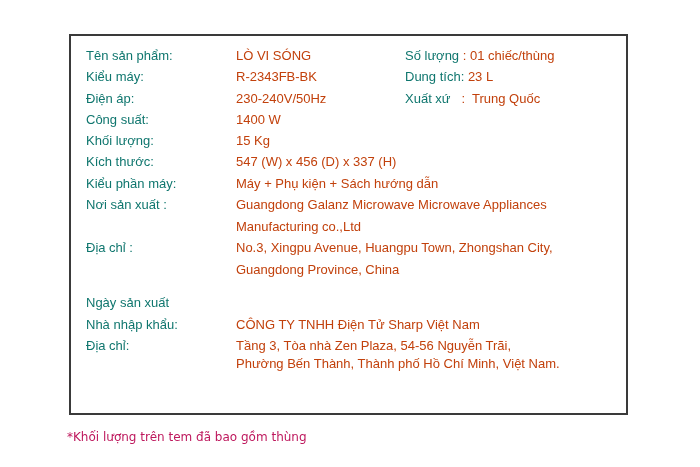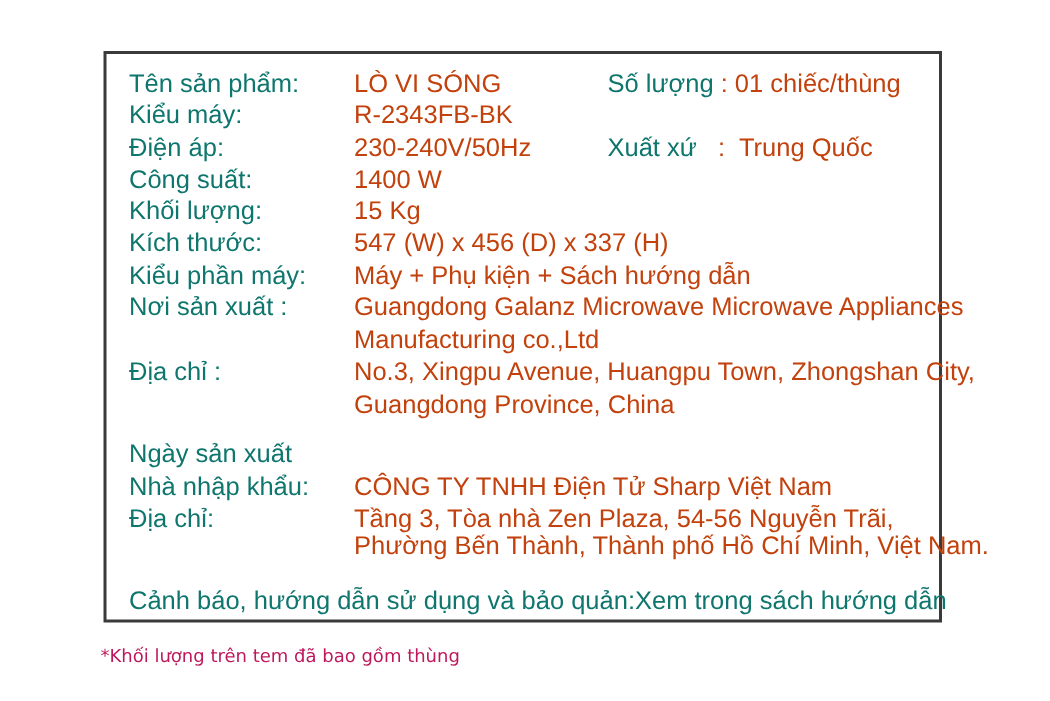--- a/index.html
+++ b/index.html
@@ -1,18 +1,18 @@
 <!DOCTYPE html>
 <html><head>
 <meta charset="utf-8">
 <style>
   html, body { margin:0; padding:0; background:#ffffff; }
   body { width:700px; height:467px; position:relative; overflow:hidden; font-family:"Liberation Sans", sans-serif; color:#1a1a1a; }
   .label-box { position:absolute; left:69px; top:34px; width:559px; height:381px; border:2px solid #3a3a3a; box-sizing:border-box; }
-  .row { position:absolute; font-size:17px; line-height:20px; white-space:nowrap; }
+  .row { position:absolute; font-size:13px; line-height:20px; white-space:nowrap; }
   .k { font-weight:normal; color:#0f766e; }
   .v { color:#c2410c; }
   .lbl { position:absolute; left:15px; }
   .val { position:absolute; left:165px; }
   .note { position:absolute; left:67px; top:430px; font-family:"DejaVu Sans", sans-serif; font-size:12px; color:#be185d; }
 </style>
 </head>
 <body>
 
 <div class="label-box">
@@ -56,34 +56,36 @@
     <span class="lbl k">Địa chỉ :</span>
     <span class="val v">No.3, Xingpu Avenue, Huangpu Town, Zhongshan City,</span>
   </div>
   <div class="row" style="top:224px;left:0;right:0;">
     <span class="val v">Guangdong Province, China</span>
   </div>
 
   <div class="row" style="top:10px;left:334px;">
     <span class="k">Số lượng</span><span class="v" style="white-space:pre"> : </span><span class="v">01 chiếc/thùng</span>
   </div>
+  <div class="row" style="top:31px;left:334px;">
+    <span class="k">Dung tích:</span><span class="v" style="white-space:pre"> </span><span class="v">23 L</span>
+  </div>
   <div class="row" style="top:53px;left:334px;">
     <span class="k">Xuất xứ</span><span class="v" style="white-space:pre">   :  </span><span class="v">Trung Quốc</span>
   </div>
 
   <div class="row" style="top:257px;left:0;right:0;">
     <span class="lbl k">Ngày sản xuất</span>
   </div>
   <div class="row" style="top:279px;left:0;right:0;">
     <span class="lbl k">Nhà nhập khẩu:</span>
     <span class="val v">CÔNG TY TNHH Điện Tử Sharp Việt Nam</span>
   </div>
   <div class="row" style="top:300px;left:0;right:0;">
     <span class="lbl k">Địa chỉ:</span>
     <span class="val v">Tầng 3, Tòa nhà Zen Plaza, 54-56 Nguyễn Trãi,</span>
   </div>
   <div class="row" style="top:318px;left:0;right:0;">
     <span class="val v">Phường Bến Thành, Thành phố Hồ Chí Minh, Việt Nam.</span>
   </div>
-  <div class="row k" style="top:355px;left:15px;">Cảnh báo, hướng dẫn sử dụng và bảo quản:Xem trong sách hướng dẫn</div>
 </div>
 
 <div class="note">*Khối lượng trên tem đã bao gồm thùng</div>
 
 </body></html>

